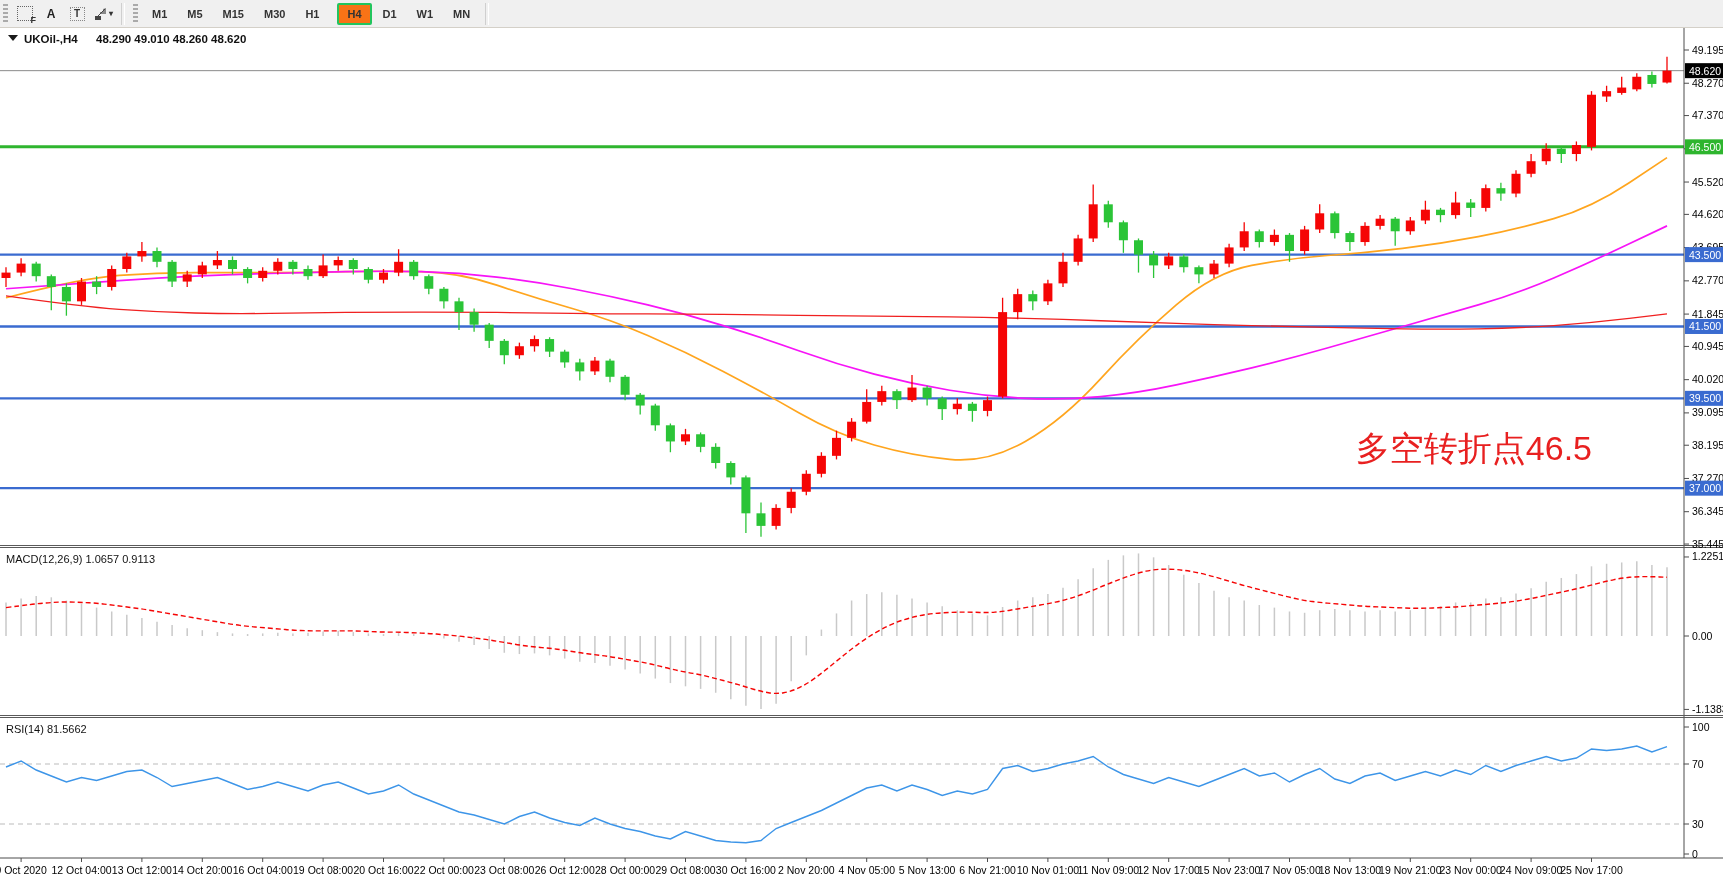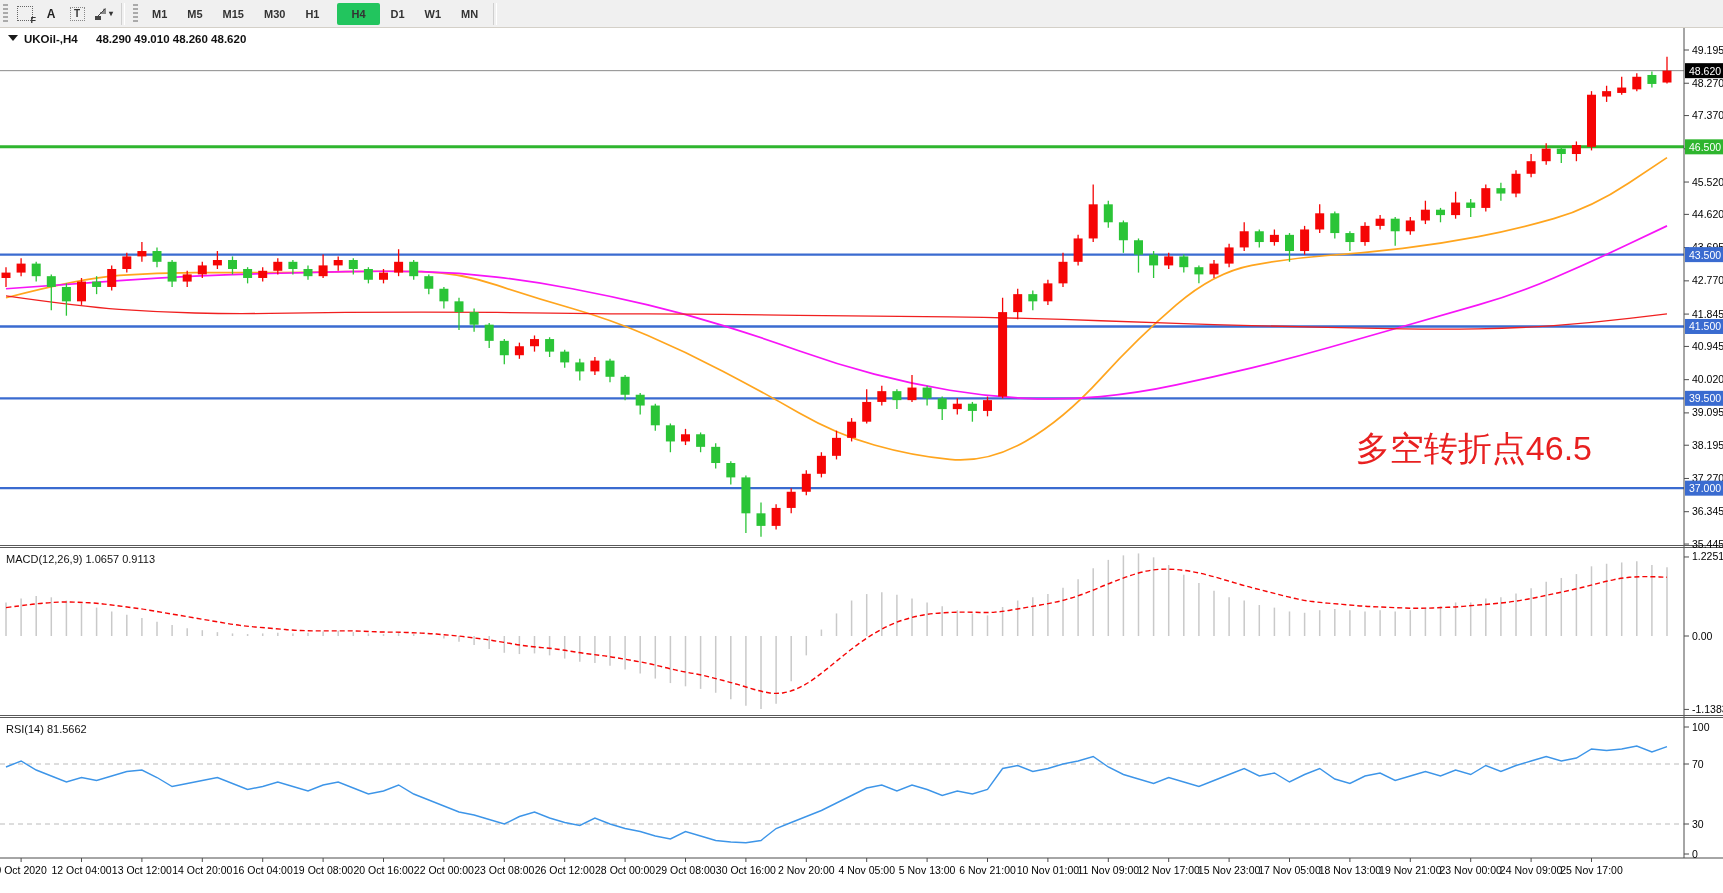--- a/index.html
+++ b/index.html
@@ -8,21 +8,21 @@
   
   #toolbar{position:absolute;left:0;top:0;width:1723px;height:28px;background:#f0f0f0;
            border-bottom:1px solid #d4d0c8;display:flex;align-items:center;box-sizing:border-box;}
   .grip{width:5px;height:20px;margin:0 4px 0 3px;
         background:repeating-linear-gradient(to bottom,#aaa 0 2px,transparent 2px 4px);}
   .tbtn{height:22px;min-width:24px;display:flex;align-items:center;justify-content:center;
         font-size:12px;color:#222;border:1px solid transparent;border-radius:2px;margin:0 1px;
         box-sizing:border-box;cursor:default;user-select:none;}
   .tbtn.icon{width:24px;font-weight:bold;}
   .tf{padding:0 8px;font-size:11px;font-weight:bold;color:#333;}
-  .tf.active{background:#22c55e;border:6px solid #22c55e;margin-left:8px;}
+  .tf.active{background:#f97316;border:2px solid #22c55e;margin-left:8px;}
   .sep{width:2px;height:22px;margin:0 5px;border-left:1px solid #cfcfcf;border-right:1px solid #fff;}
   .fibicon{width:14px;height:13px;border:1px dotted #666;position:relative;font-size:8px;}
   .fibicon span{position:absolute;right:-4px;bottom:-5px;font-size:9px;font-weight:bold;color:#333;}
   .ticon{width:13px;height:12px;border:1px dotted #888;display:flex;align-items:center;
          justify-content:center;font-size:10px;font-weight:bold;color:#333;}
   .caret{font-size:8px;color:#333;margin-left:2px;}
   
   #chartwrap{position:absolute;left:0;top:28px;width:1723px;height:865px;}
   svg text{font-family:"Liberation Sans",sans-serif;}
 </style>

